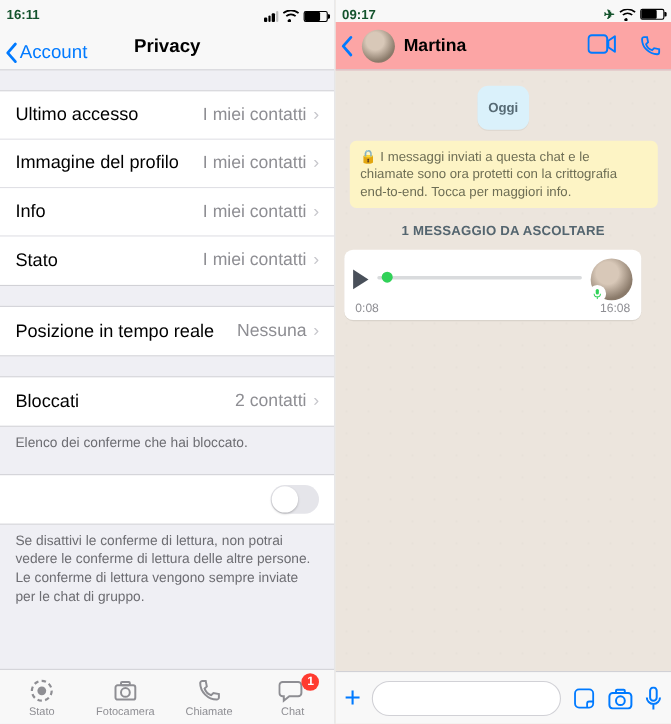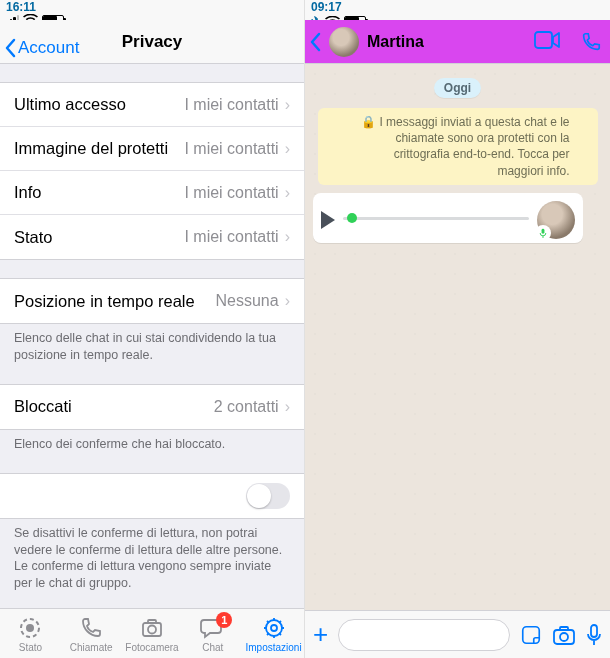--- a/index.html
+++ b/index.html
@@ -2,39 +2,39 @@
 <html><head>
 <meta charset="utf-8">
 <style>
   * { box-sizing: border-box; margin: 0; padding: 0; font-family: -apple-system, "Helvetica Neue", Arial, sans-serif; }
   body { background: #fff; width: 610px; height: 658px; display: flex; }
   .screen { width: 305px; height: 658px; position: relative; display: flex; flex-direction: column; overflow: hidden; }
   .screen.left { background: #efeff4; border-right: 1px solid #e0e0e0; }
   .screen.right { background: #ece5dd; }
 
   
-  .statusbar { height: 20px; display: flex; justify-content: space-between; align-items: flex-start; padding: 0 6px; font-size: 12px; font-weight: 600; color: #0369a1; background: #f8f8f8; flex-direction: column; }
+  .statusbar { height: 20px; display: flex; justify-content: space-between; align-items: flex-end; padding: 0 6px; font-size: 12px; font-weight: 600; color: #14532d; background: #f8f8f8; }
   .screen.right .statusbar { background: #f8f8f8; }
   .status-right { display: flex; align-items: center; gap: 4px; }
   .sigbars { display: flex; align-items: flex-end; gap: 1px; }
   .sigbars span { width: 2.5px; background: #000; border-radius: 1px; }
   .sigbars span:nth-child(1){height:4px}
   .sigbars span:nth-child(2){height:6px}
   .sigbars span:nth-child(3){height:8px}
   .sigbars span:nth-child(4){height:10px; background:#c0c0c0}
   .battery { width: 22px; height: 10px; border: 1px solid #000; border-radius: 2px; position: relative; }
   .battery::after { content:""; position:absolute; right:-3px; top:2px; width:2px; height:4px; background:#000; border-radius:0 1px 1px 0;}
   .battery-fill { background:#000; height:100%; width:70%; border-radius:1px;}
 
   
   .navbar { height: 44px; background:#f8f8f8; border-bottom:1px solid #d1d1d6; display:flex; align-items:center; position:relative; }
   .nav-back { display:flex; align-items:center; color:#007aff; font-size:17px; padding-left:4px; gap:2px;margin-top:13px; }
   .nav-title { position:absolute; left:0; right:0; text-align:center; font-size:17px; font-weight:600; pointer-events:none;}
   .nav-right { position:absolute; right:8px; display:flex; gap:20px; color:#007aff; }
-  .screen.right .navbar { background:#d946ef;}
+  .screen.right .navbar { background:#fca5a5;}
   .chat-header { display:flex; align-items:center; gap:8px; padding-left:4px;}
   .chat-back { color:#007aff; }
   .avatar { width:30px; height:30px; border-radius:50%; background: radial-gradient(circle at 40% 35%, #d8c8b8 30%, #8a7a6a 70%); }
   .chat-name { font-size:16px; font-weight:600; }
 
   
   .settings-scroll { flex:1; overflow-y:auto; }
   .group { background:#fff; border-top:1px solid #d1d1d6; border-bottom:1px solid #d1d1d6; margin-top:18px; }
   .group.first { margin-top:18px; }
   .row { min-height:44px; display:flex; align-items:center; padding:0 14px; border-bottom:1px solid #e0e0e5; position:relative;}
@@ -48,22 +48,22 @@
 
   
   .tabbar { height:50px; background:#f8f8f8; border-top:1px solid #d1d1d6; display:flex; }
   .tab { flex:1; display:flex; flex-direction:column; align-items:center; justify-content:center; gap:1px; font-size:10px; color:#8e8e93; position:relative;}
   .tab.active { color:#007aff; }
   .tab-icon { width:26px; height:26px; display:flex; align-items:center; justify-content:center; }
   .badge { position:absolute; top:3px; right:18%; background:#ff3b30; color:#fff; font-size:11px; min-width:16px; height:16px; border-radius:8px; display:flex; align-items:center; justify-content:center; padding:0 4px; font-weight:600;}
 
   
   .chat-body { flex:1; background:#ece5dd; background-image: radial-gradient(rgba(0,0,0,.02) 1px, transparent 1px); background-size:20px 20px; padding:8px 8px 0; display:flex; flex-direction:column; align-items:center; overflow:hidden;}
-  .date-pill { background:#daf1fb; color:#566a74; font-size:12px; font-weight:600; padding:3px 10px; border-radius:10px; margin:6px 0; box-shadow:0 1px 0 rgba(0,0,0,.05);}
-  .enc-box { background:#fdf4c5; color:#6e6e55; font-size:12px; text-align:right; padding:6px 28px; border-radius:6px; margin:4px 0 8px; line-height:1.35; max-width:280px;}
+  .date-pill { background:#daf1fb; color:#566a74; font-size:12px; font-weight:600; padding:13px 10px; border-radius:10px; margin:6px 0; box-shadow:0 1px 0 rgba(0,0,0,.05);}
+  .enc-box { background:#fdf4c5; color:#6e6e55; font-size:12px; text-align:left; padding:6px 10px; border-radius:6px; margin:4px 0 8px; line-height:1.35; max-width:280px;}
   .unread-label { color:#54656f; font-size:12px; font-weight:600; margin:6px 0 10px; letter-spacing:.2px;}
   .voice-bubble { align-self:flex-start; background:#fff; border-radius:8px; padding:8px 8px 4px; width:270px; box-shadow:0 1px 0 rgba(0,0,0,.08); position:relative;}
   .voice-row { display:flex; align-items:center; gap:8px;}
   .play-btn { width:0;height:0;border-left:14px solid #49505a;border-top:9px solid transparent;border-bottom:9px solid transparent;}
   .wave-area { flex:1; position:relative; height:26px;}
   .track { position:absolute; top:10px; left:0; right:0; height:3px; background:#d9dbdd; border-radius:2px;}
   .dot { position:absolute; top:6px; left:2%; width:10px; height:10px; border-radius:50%; background:#30d158;}
   .voice-avatar { width:38px; height:38px; border-radius:50%; background: radial-gradient(circle at 40% 35%, #d8c8b8 30%, #8a7a6a 70%); position:relative;}
   .mic-badge { position:absolute; bottom:-2px; left:-2px; width:16px; height:16px; border-radius:50%; background:#fff; display:flex; align-items:center; justify-content:center; color:#30d158;}
   .times { display:flex; justify-content:space-between; font-size:11px; color:#8e8e93; padding:2px 2px 0;}
@@ -110,21 +110,21 @@
   </div>
 
   <div class="settings-scroll">
     <div class="group first">
       <div class="row">
         <span class="row-label">Ultimo accesso</span>
         <span class="row-value">I miei contatti</span>
         <span class="chev">›</span>
       </div>
       <div class="row">
-        <span class="row-label">Immagine del protetti</span>
+        <span class="row-label">Immagine del profilo</span>
         <span class="row-value">I miei contatti</span>
         <span class="chev">›</span>
       </div>
       <div class="row">
         <span class="row-label">Info</span>
         <span class="row-value">I miei contatti</span>
         <span class="chev">›</span>
       </div>
       <div class="row">
         <span class="row-label">Stato</span>
@@ -133,21 +133,20 @@
       </div>
     </div>
 
     <div class="group">
       <div class="row">
         <span class="row-label">Posizione in tempo reale</span>
         <span class="row-value">Nessuna</span>
         <span class="chev">›</span>
       </div>
     </div>
-    <div class="footer">Elenco delle chat in cui stai condividendo la tua posizione in tempo reale.</div>
 
     <div class="group">
       <div class="row">
         <span class="row-label">Bloccati</span>
         <span class="row-value">2 contatti</span>
         <span class="chev">›</span>
       </div>
     </div>
     <div class="footer">Elenco dei conferme che hai bloccato.</div>
 
@@ -164,57 +163,47 @@
 
   <div class="tabbar">
     <div class="tab">
       <div class="tab-icon">
           <svg width="24" height="24" viewBox="0 0 24 24">
             <circle cx="12" cy="12" r="9" stroke="#8e8e93" stroke-width="2" fill="none" stroke-dasharray="4 3"></circle>
             <circle cx="12" cy="12" r="4" fill="#8e8e93"></circle>
           </svg>
         </div>
       <span>Stato</span>
-    </div>
-    <div class="tab">
-      <div class="tab-icon">
-          <svg width="24" height="24" viewBox="0 0 24 24">
-            <path d="M6 3c-1 0-2 1-2 2 0 8 7 15 15 15 1 0 2-1 2-2v-3l-5-1-2 2c-3-1-5-3-6-6l2-2-1-5H6z" fill="none" stroke="#8e8e93" stroke-width="1.8"></path>
-          </svg>
-        </div>
-      <span>Chiamate</span>
     </div>
     <div class="tab">
       <div class="tab-icon">
           <svg width="24" height="24" viewBox="0 0 24 24">
             <rect x="3" y="7" width="18" height="13" rx="2" fill="none" stroke="#8e8e93" stroke-width="1.8"></rect>
             <circle cx="12" cy="13.5" r="4" fill="none" stroke="#8e8e93" stroke-width="1.8"></circle>
             <rect x="8" y="4" width="8" height="3" rx="1" fill="none" stroke="#8e8e93" stroke-width="1.8"></rect>
           </svg>
         </div>
       <span>Fotocamera</span>
     </div>
     <div class="tab">
       <div class="tab-icon">
+          <svg width="24" height="24" viewBox="0 0 24 24">
+            <path d="M6 3c-1 0-2 1-2 2 0 8 7 15 15 15 1 0 2-1 2-2v-3l-5-1-2 2c-3-1-5-3-6-6l2-2-1-5H6z" fill="none" stroke="#8e8e93" stroke-width="1.8"></path>
+          </svg>
+        </div>
+      <span>Chiamate</span>
+    </div>
+    <div class="tab">
+      <div class="tab-icon">
           <svg width="26" height="24" viewBox="0 0 26 24">
             <path d="M4 4h14a3 3 0 013 3v7a3 3 0 01-3 3H10l-5 4v-4H4a3 3 0 01-3-3V7a3 3 0 013-3z" fill="none" stroke="#8e8e93" stroke-width="1.8"></path>
           </svg>
         </div>
       <div class="badge">1</div>
       <span>Chat</span>
-    </div>
-    <div class="tab active">
-      <div class="tab-icon">
-          <svg width="24" height="24" viewBox="0 0 24 24">
-            <circle cx="12" cy="12" r="8" fill="none" stroke="#007aff" stroke-width="1.8"></circle>
-            <circle cx="12" cy="12" r="3" fill="none" stroke="#007aff" stroke-width="1.8"></circle>
-            <path d="M12 2v3M12 19v3M2 12h3M19 12h3M5 5l2 2M17 17l2 2M5 19l2-2M17 7l2-2" stroke="#007aff" stroke-width="1.8"></path>
-          </svg>
-        </div>
-      <span>Impostazioni</span>
     </div>
   </div>
 </div>
 
 <div class="screen right">
   <div class="statusbar">
     <span>09:17</span>
     <div class="status-right">
       <span>✈︎</span>
       <svg width="15" height="11" viewBox="0 0 15 11">
@@ -247,37 +236,42 @@
         <svg width="22" height="22" viewBox="0 0 24 24">
             <path d="M6 3c-1 0-2 1-2 2 0 8 7 15 15 15 1 0 2-1 2-2v-3l-5-1-2 2c-3-1-5-3-6-6l2-2-1-5H6z" fill="none" stroke="#007aff" stroke-width="1.8"></path>
           </svg>
       </div>
     </div>
   </div>
 
   <div class="chat-body">
     <div class="date-pill">Oggi</div>
     <div class="enc-box">🔒 I messaggi inviati a questa chat e le chiamate sono ora protetti con la crittografia end-to-end. Tocca per maggiori info.</div>
+    <div class="unread-label">1 MESSAGGIO DA ASCOLTARE</div>
 
     <div class="voice-bubble">
       <div class="voice-row">
         <div class="play-btn"></div>
         <div class="wave-area">
           <div class="track"></div>
           <div class="dot"></div>
         </div>
         <div class="voice-avatar">
           <div class="mic-badge">
             <svg width="10" height="10" viewBox="0 0 10 14">
                 <rect x="3" y="1" width="4" height="7" rx="2" fill="#30d158"></rect>
                 <path d="M1 7a4 4 0 008 0M5 11v3" stroke="#30d158" stroke-width="1.3" fill="none"></path>
               </svg>
           </div>
         </div>
       </div>
+      <div class="times">
+        <span>0:08</span>
+        <span class="right">16:08</span>
+      </div>
     </div>
   </div>
 
   <div class="inputbar">
     <div class="plus">+</div>
     <div class="text-input"></div>
     <div class="ibar-icon">
       <svg width="22" height="22" viewBox="0 0 24 24">
           <rect x="3" y="3" width="18" height="18" rx="4" fill="none" stroke="#007aff" stroke-width="1.8"></rect>
           <path d="M15 21v-4a2 2 0 012-2h4" fill="none" stroke="#007aff" stroke-width="1.8"></path>

